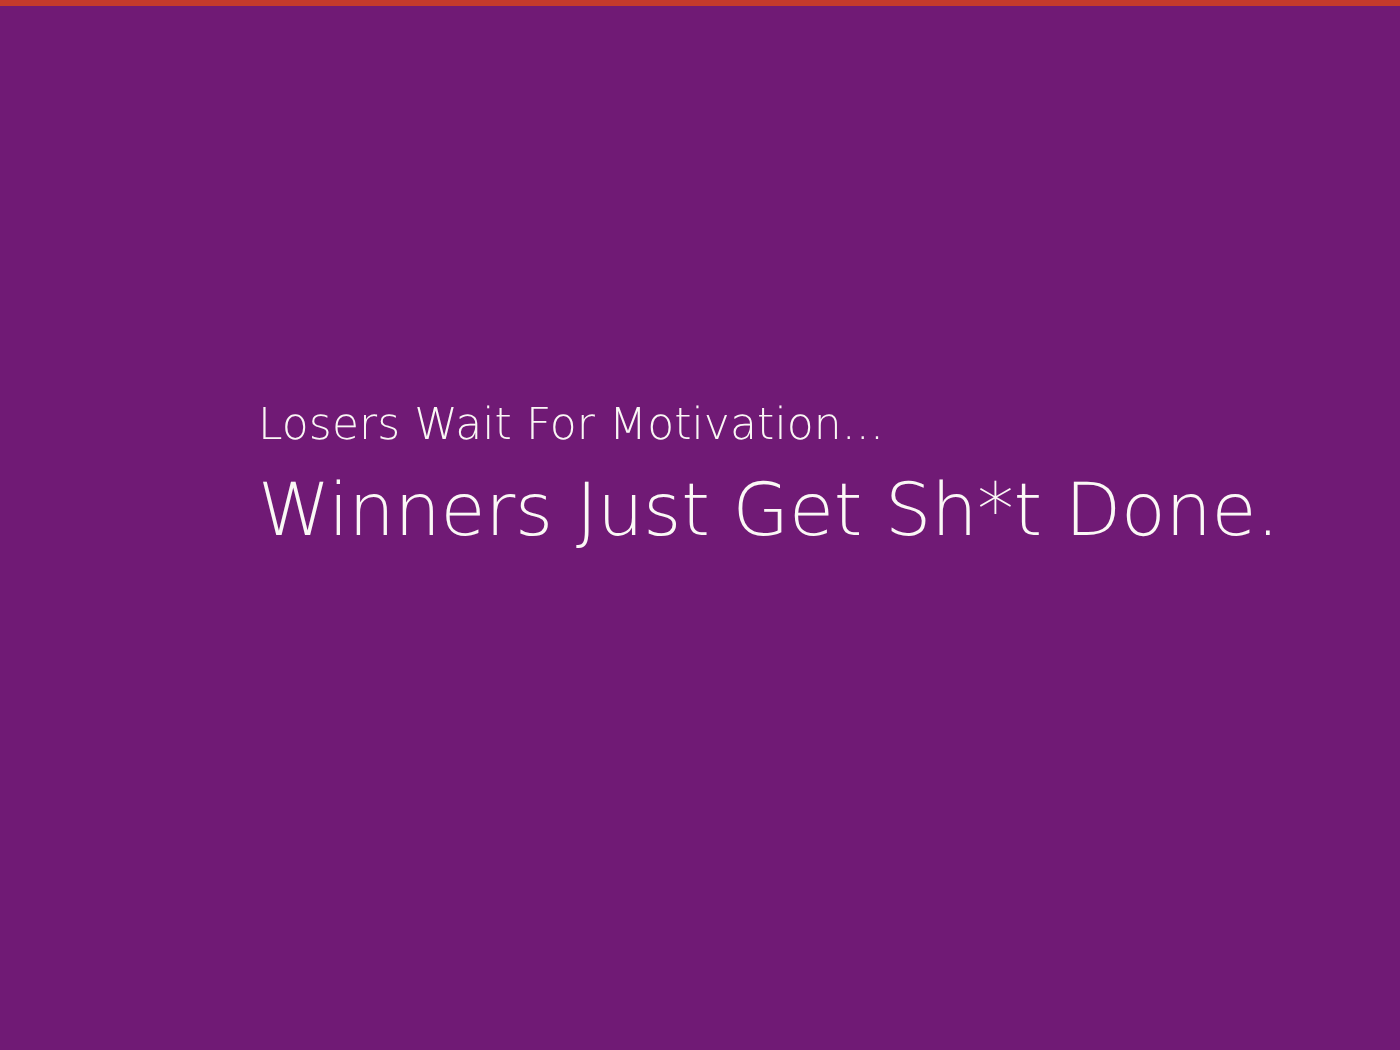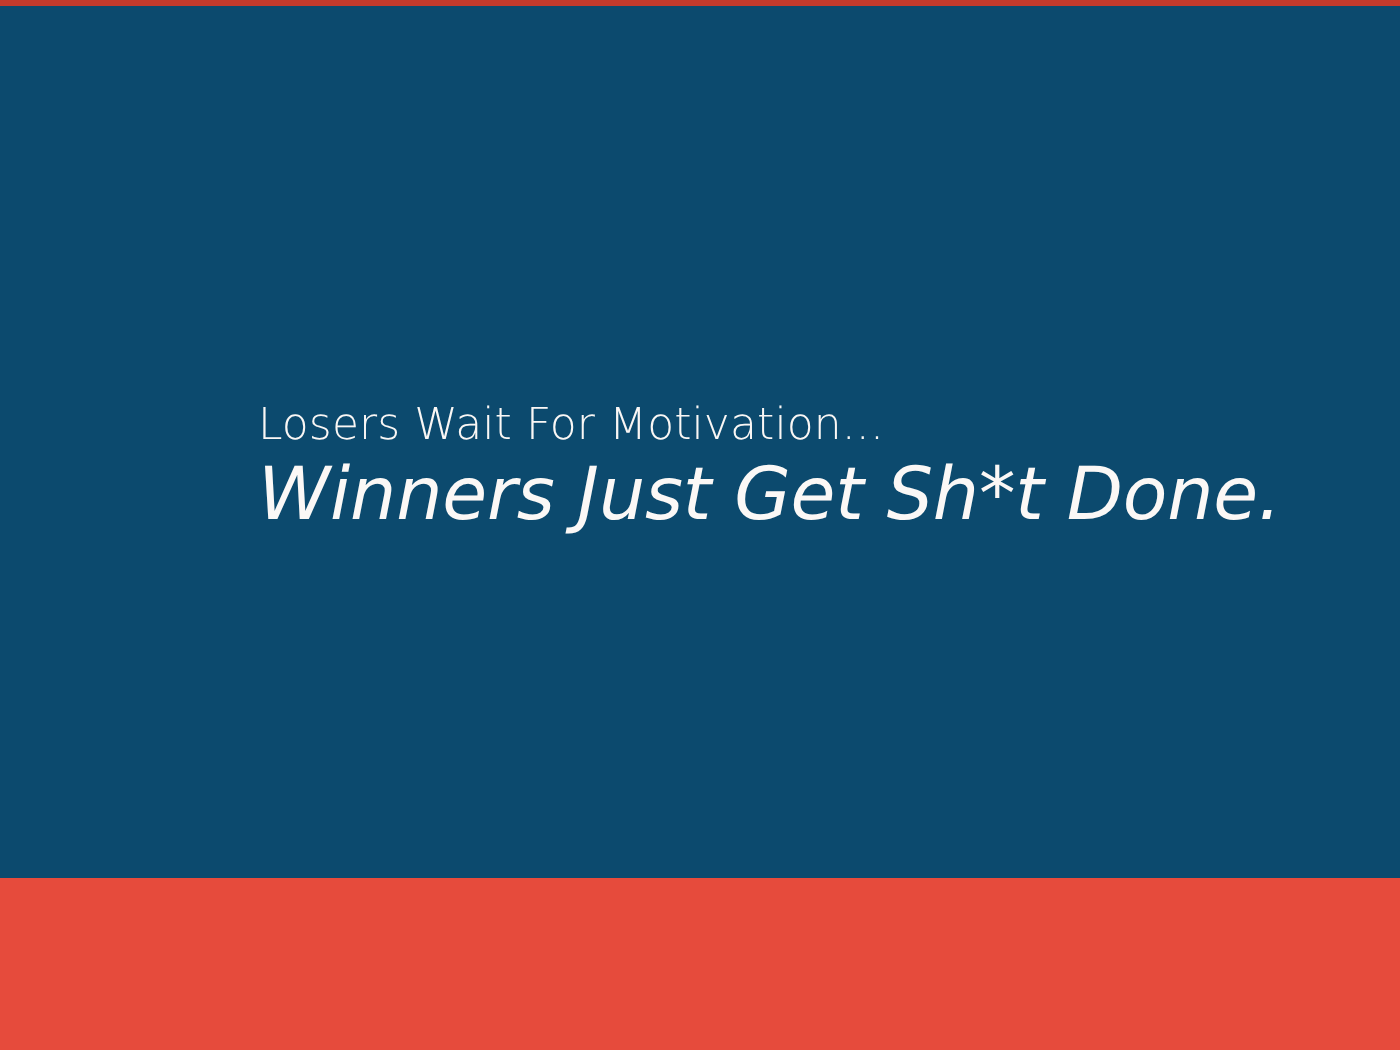--- a/index.html
+++ b/index.html
@@ -12,22 +12,22 @@
     width: 1400px;
     height: 1050px;
     overflow: hidden;
     font-family: "DejaVu Sans", sans-serif;
     background: #e64b3c;
   }
 
   #poster {
     position: relative;
     width: 1400px;
-    height: 878px;
-    background: #0c4a6e;
+    height: 1050px;
+    background: #701a75;
     box-sizing: border-box;
   }
 
   
   #top-accent-bar {
     position: absolute;
     top: 0;
     left: 0;
     width: 1400px;
     height: 6px;
@@ -59,24 +59,23 @@
 
   #quote-headline {
     display: block;
     color: #fbf8f6;
     font-family: "DejaVu Sans", sans-serif;
     font-size: 73px;
     font-weight: 300;
     line-height: 1.18;
     letter-spacing: -0.2px;
     white-space: nowrap;
-    margin: 0 0 0 0;
+    margin: 16px 0 0 0;
     padding: 0;
     text-rendering: geometricPrecision;
-    font-style: italic;
     -webkit-font-smoothing: antialiased;
   }
 </style>
 </head>
 <body>
 
 <div id="poster">
 
   <div id="top-accent-bar"></div>
 

